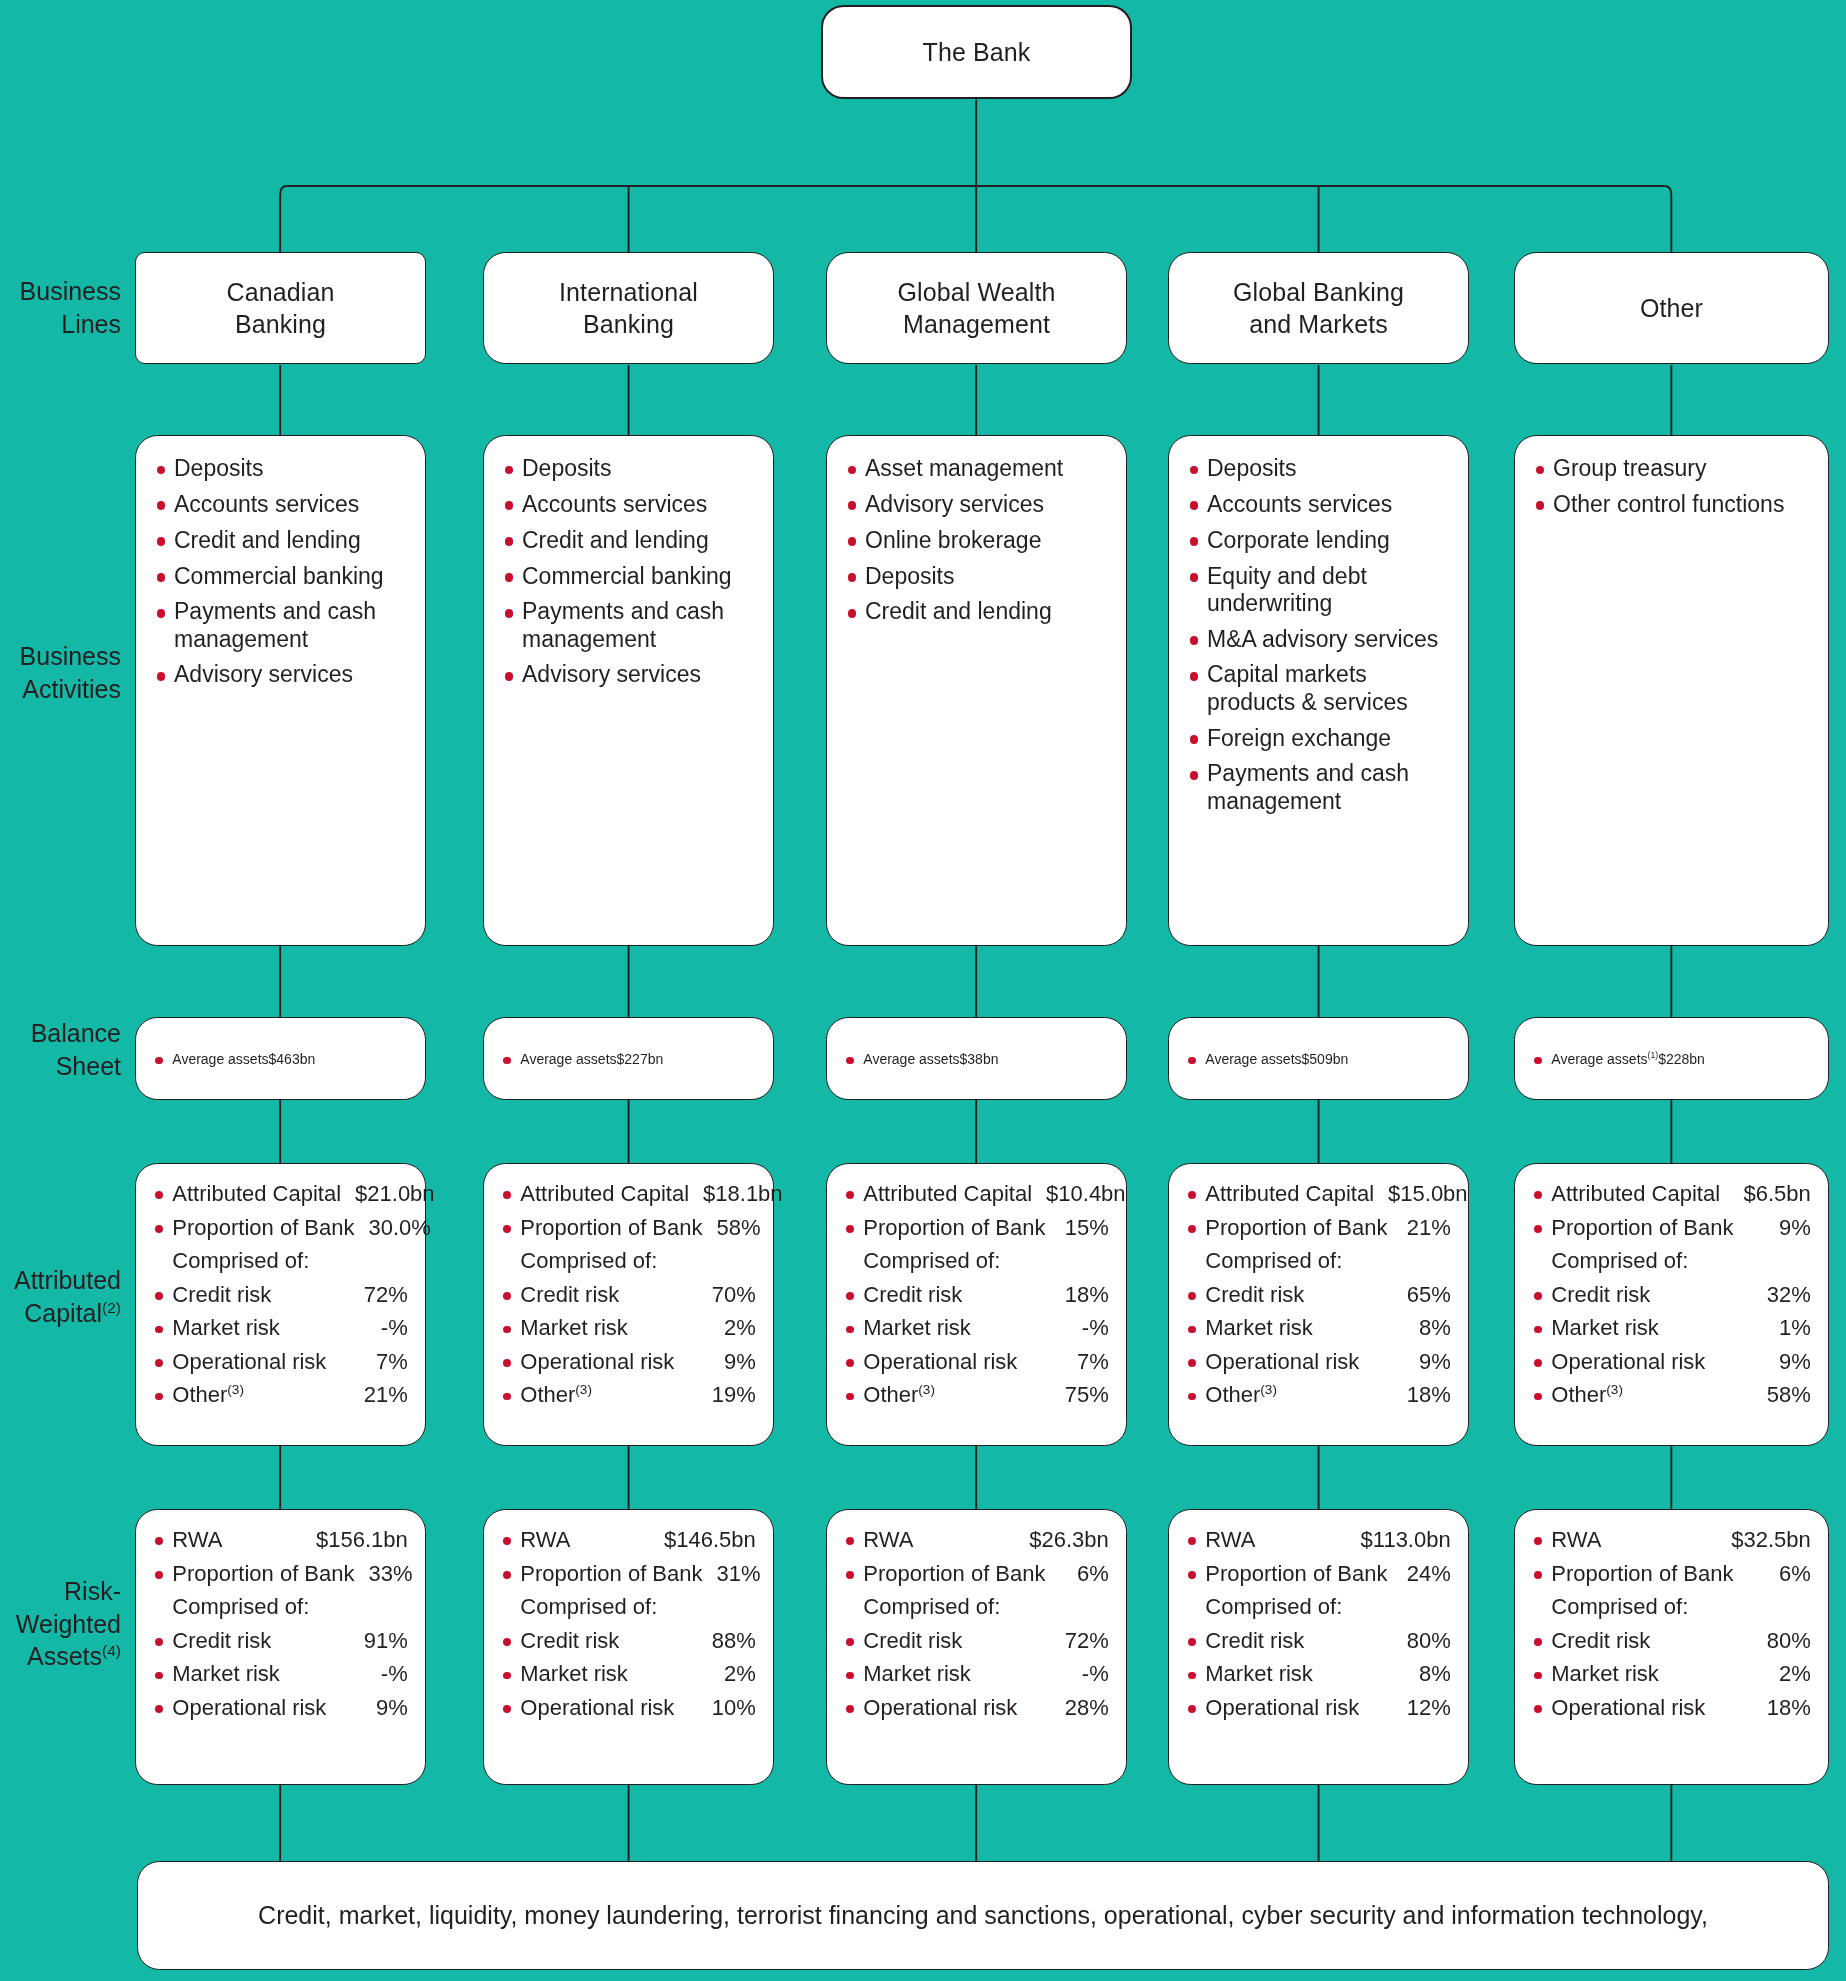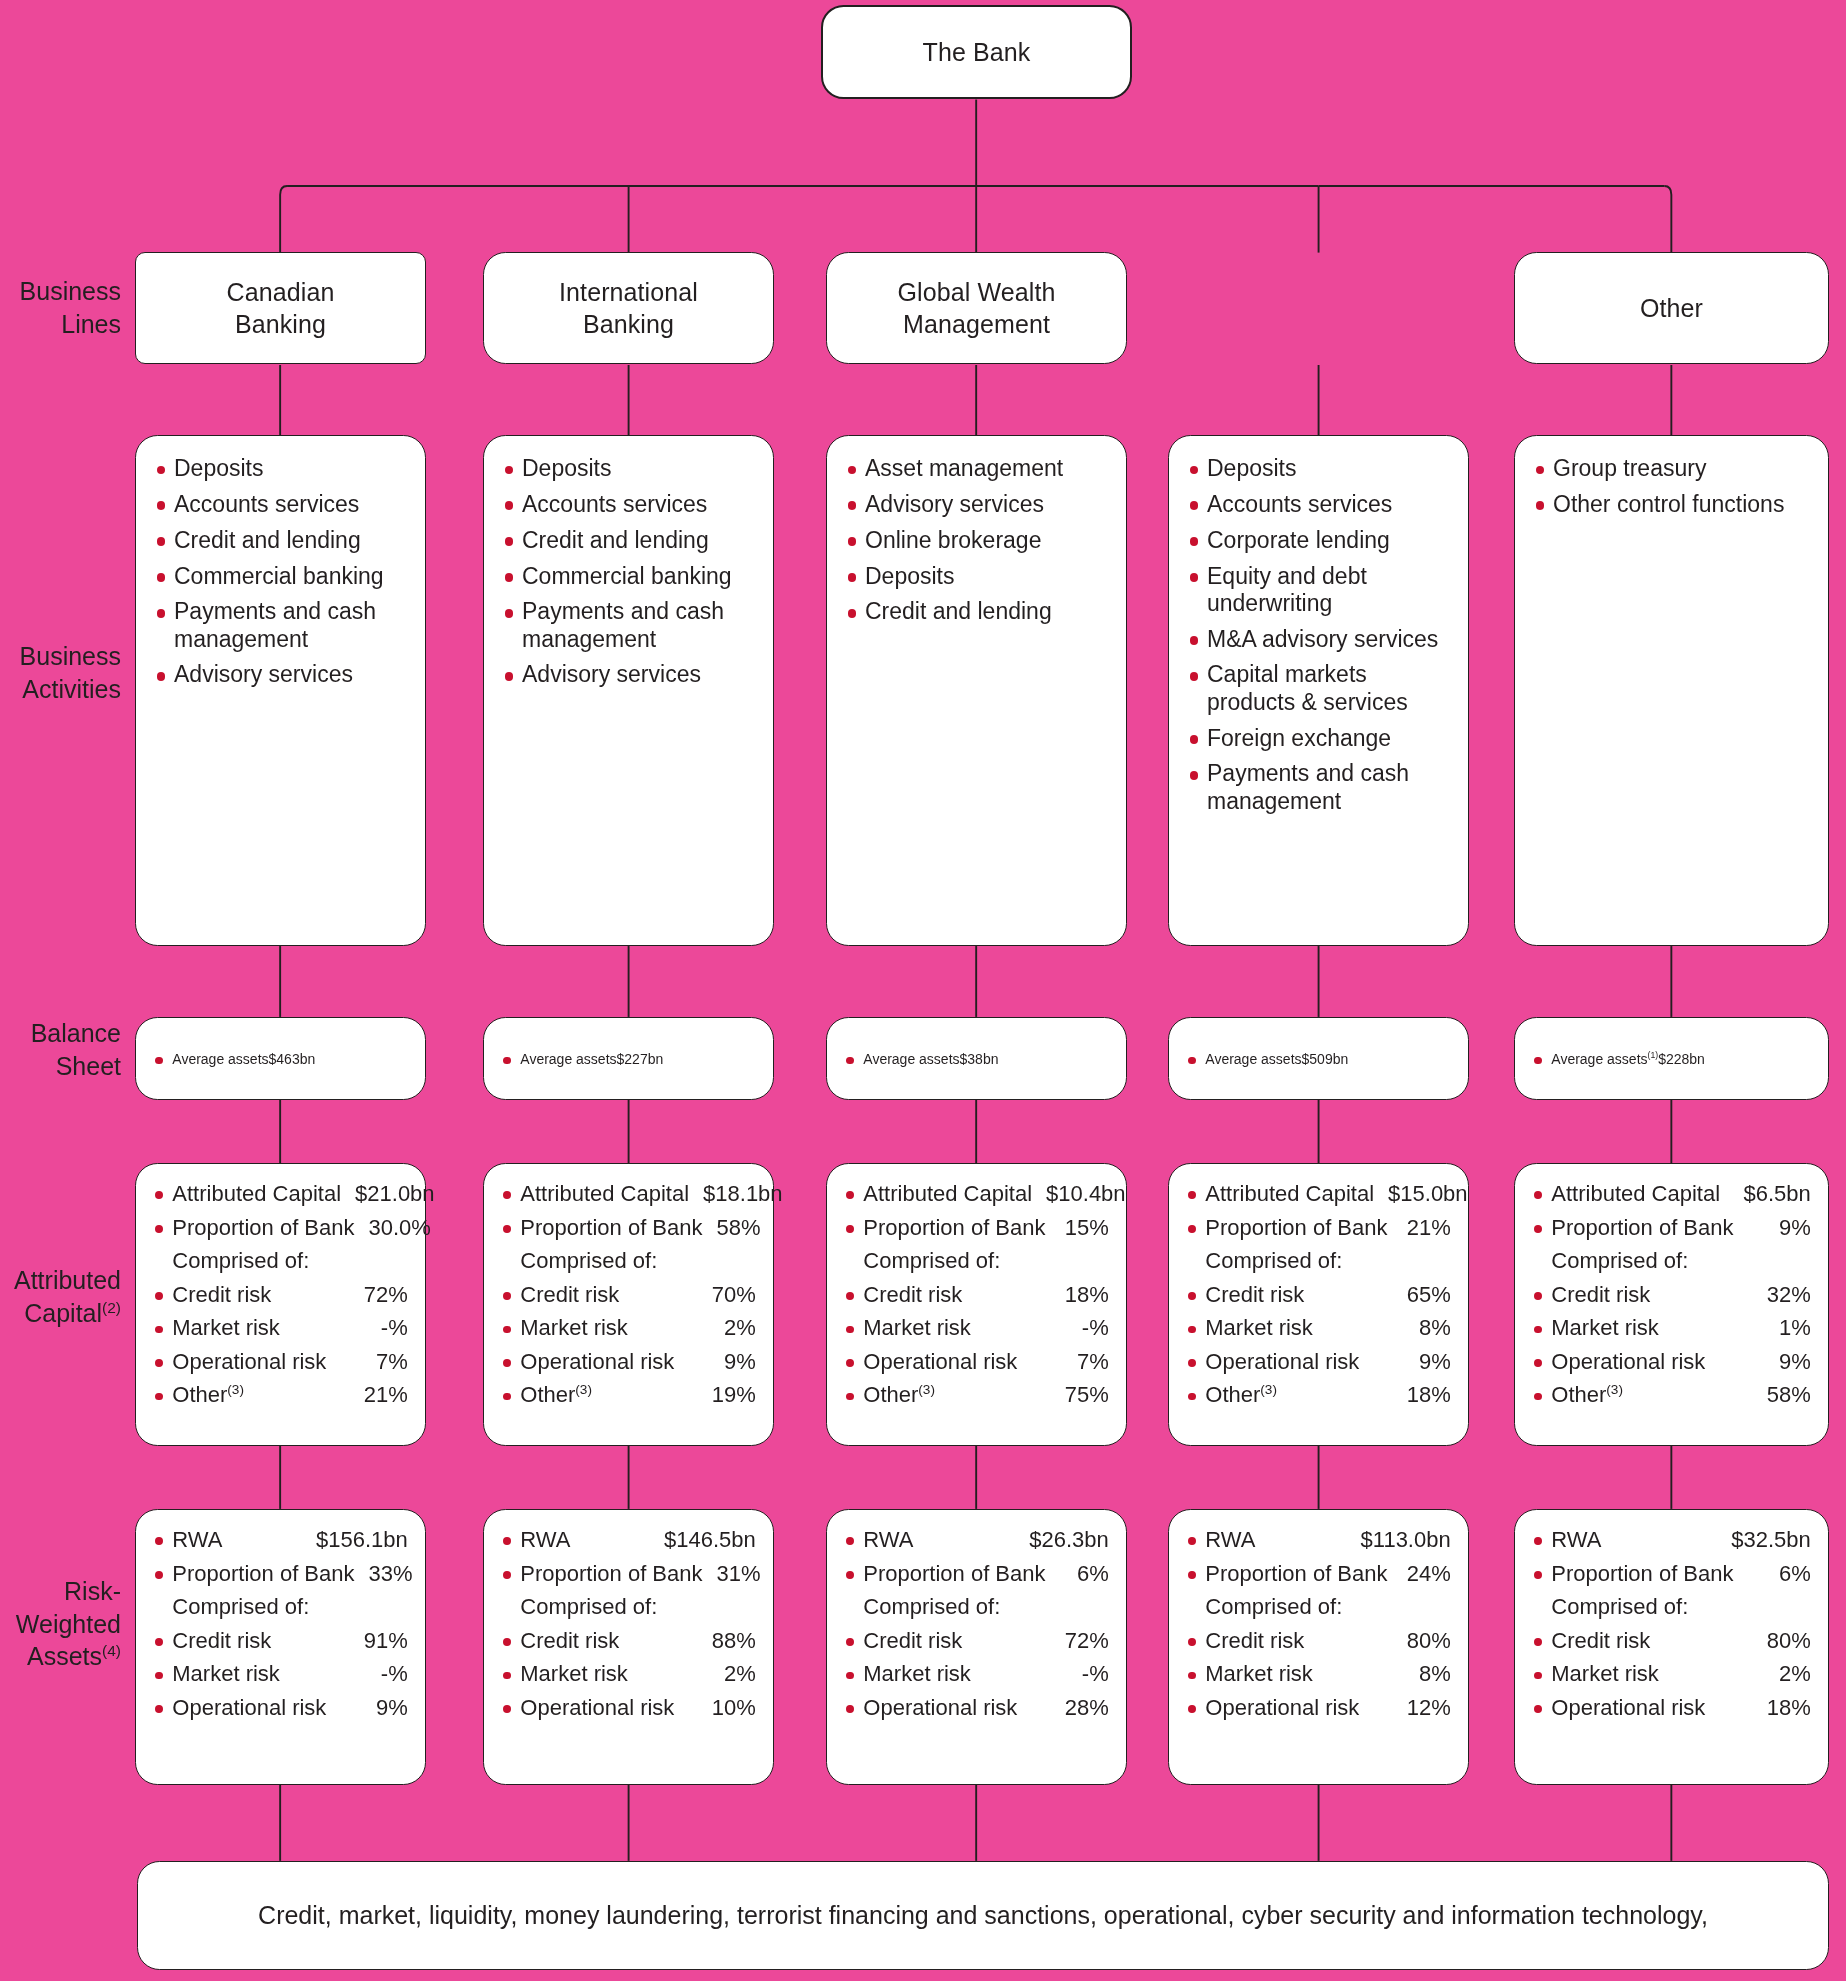--- a/index.html
+++ b/index.html
@@ -6,21 +6,21 @@
   html, body {
     margin: 0; padding: 0;
     background: #ffffff;
     font-family: "Liberation Sans", sans-serif;
     color: #231f20;
   }
   #page {
     position: relative;
     width: 1846px;
     height: 1982px;
-    background: #ec4899;
+    background: #14b8a6;
     overflow: hidden;
   }
 
   
   #wires {
     position: absolute;
     left: 0; top: 0;
     width: 1846px; height: 1982px;
     pointer-events: none;
   }
@@ -242,20 +242,25 @@
   <div class="box" style="left:483px; top:252px; width:291px; height:112px;">
     <div class="box-title">
       <span><span>International</span><br><span>Banking</span></span>
     </div>
   </div>
   <div class="box" style="left:826px; top:252px; width:301px; height:112px;">
     <div class="box-title">
       <span><span>Global Wealth</span><br><span>Management</span></span>
     </div>
   </div>
+  <div class="box" style="left:1168px; top:252px; width:301px; height:112px;">
+    <div class="box-title">
+      <span><span>Global Banking</span><br><span>and Markets</span></span>
+    </div>
+  </div>
   <div class="box" style="left:1514px; top:252px; width:315px; height:112px;">
     <div class="box-title">Other</div>
   </div>
 
   <div class="box" style="left:135px; top:435px; width:291px; height:511px;">
     <ul class="bullets">
       <li>Deposits</li>
       <li>Accounts services</li>
       <li>Credit and lending</li>
       <li>Commercial banking</li>

